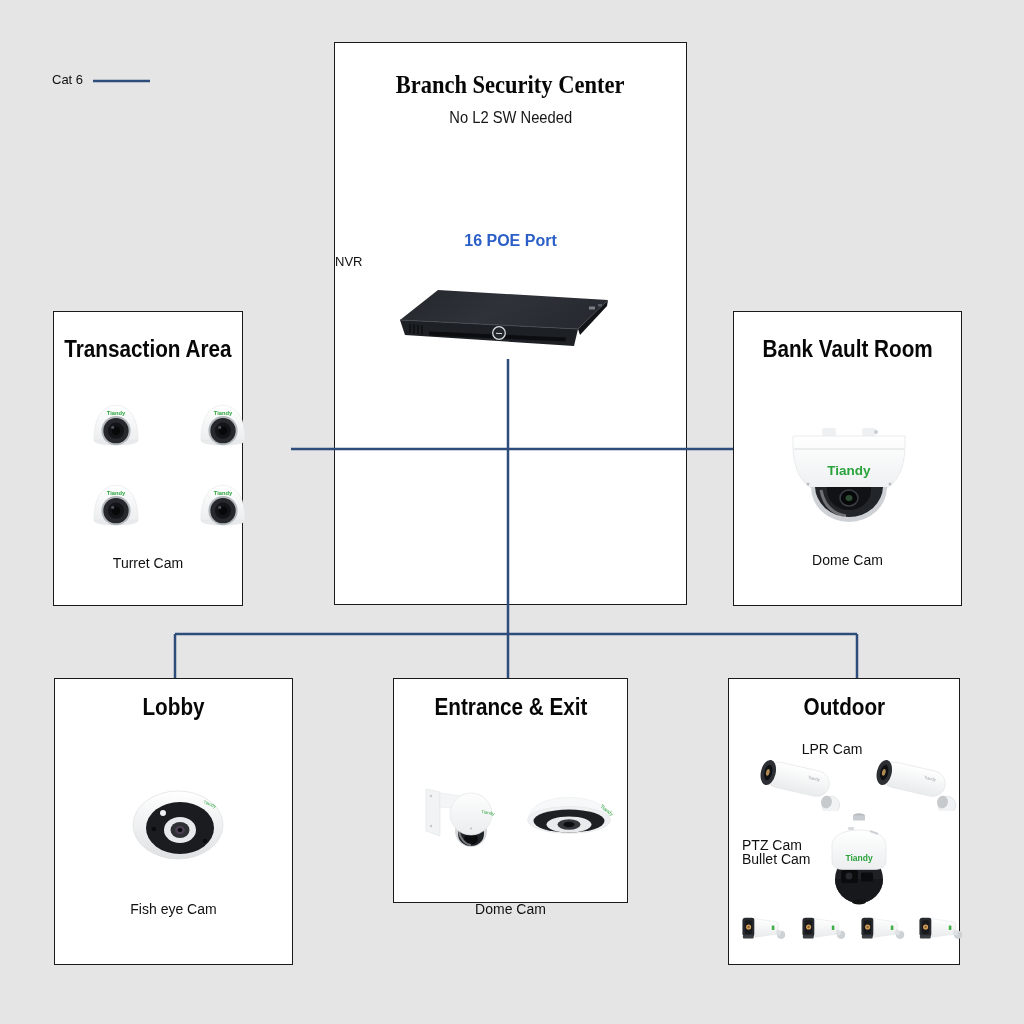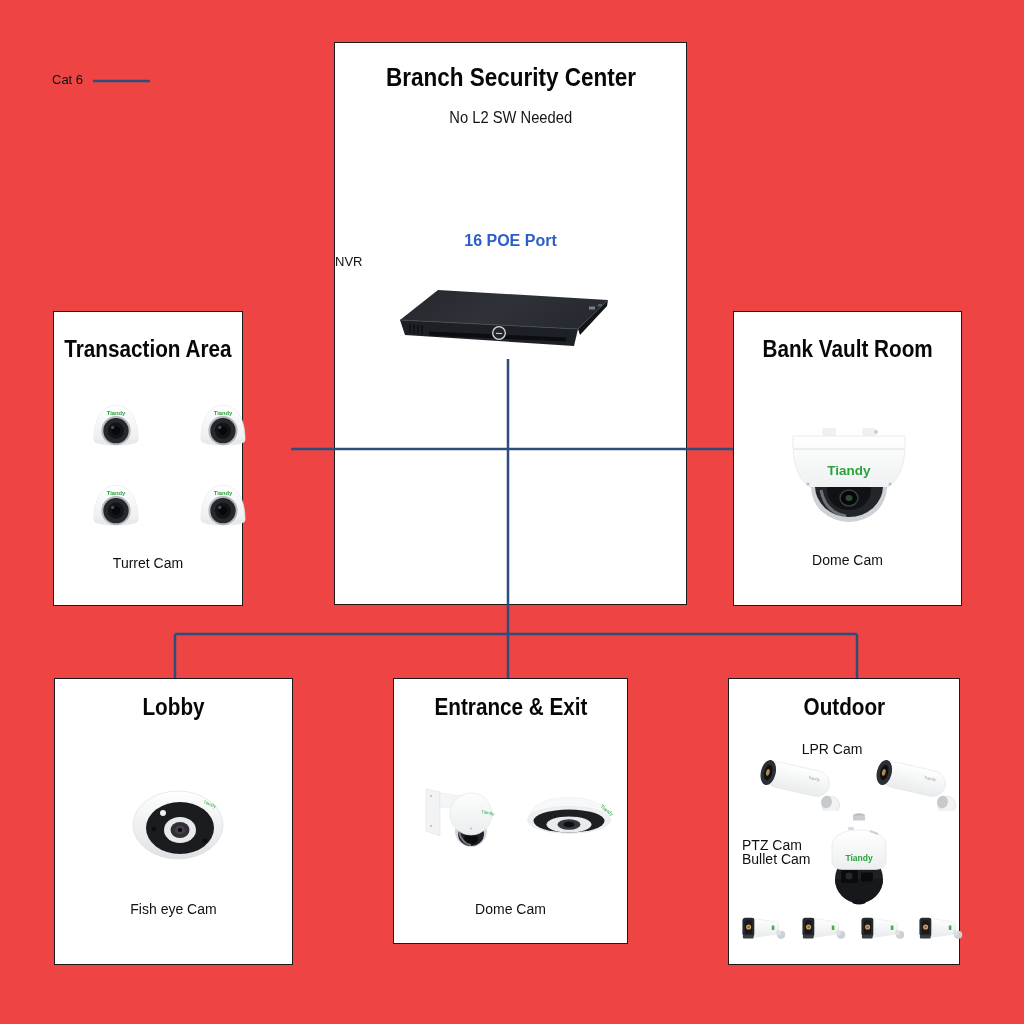--- a/index.html
+++ b/index.html
@@ -1,17 +1,17 @@
 <!DOCTYPE html>
 <html><head>
 <meta charset="utf-8">
 <style>
   html,body { margin:0; padding:0; background:#ffffff; }
   .canvas {
-    position:relative; width:1024px; height:1024px; background:#ef4444;
+    position:relative; width:1024px; height:1024px; background:#e5e5e5;
     font-family:"Liberation Sans", sans-serif; color:#111; overflow:hidden;
   }
   .box {
     position:absolute; border:1px solid #1a1a1a; background:#ffffff; box-sizing:border-box;
   }
   .box-title {
     position:absolute; left:0; right:0; text-align:center;
     font-weight:bold; font-size:23px; color:#070707; white-space:nowrap;
   }
   .box-title .cond { display:inline-block; transform:scaleX(0.9); transform-origin:center; }
@@ -106,21 +106,21 @@
       <rect x="4" y="22.5" width="11" height="3.2" rx="1" fill="#3a3d42"></rect>
     </symbol>
   </defs>
 </svg>
 
 <div class="canvas">
 
   <span class="legend-label">Cat 6</span>
 
   <div class="box" style="left:334px; top:42px; width:353px; height:563px;">
-    <div class="box-title center-title" style="top:20px;"><span class="cond">Branch Security Center</span></div>
+    <div class="box-title center-title" style="top:28px;font-family:Liberation Serif, serif;"><span class="cond">Branch Security Center</span></div>
     <div class="box-subtitle" style="top:66px;"><span class="cond">No L2 SW Needed</span></div>
     <div class="poe-label" style="top:189px;">16 POE Port</div>
     <div class="nvr-label" style="top:211px;">NVR</div>
     <svg class="dev" style="left:61px; top:240px;" width="216" height="72" viewBox="0 0 216 72">
       <polygon points="4,37 42,7 212,17 182,46" fill="url(#gradNvrTop)"></polygon>
       <polygon points="4,37 182,46 178,63 9,52" fill="#1d2024"></polygon>
       <polygon points="182,46 212,17 211,23 184,52" fill="#121417"></polygon>
       <line x1="4" y1="37" x2="182" y2="46" stroke="#464b52" stroke-width="0.9"></line>
       <polygon points="33,48.5 170,54.5 169.4,58.5 33,52.5" fill="#0b0d10"></polygon>
       <g stroke="#0e1013" stroke-width="1.6">
@@ -189,21 +189,21 @@
       <circle cx="23" cy="40" r="2.3" fill="#0b0c0e"></circle>
       <circle cx="74" cy="52" r="2.3" fill="#0b0c0e"></circle>
       <ellipse cx="49" cy="41" rx="16" ry="13" fill="#e7e9eb"></ellipse>
       <ellipse cx="49" cy="41" rx="9.5" ry="8" fill="#2e3034"></ellipse>
       <ellipse cx="49" cy="41" rx="5" ry="4.3" fill="#4a3d50"></ellipse>
       <ellipse cx="49" cy="41" rx="2.3" ry="2" fill="#0a0a0c"></ellipse>
     </svg>
     <div class="cam-label centered" style="top:222px;">Fish eye Cam</div>
   </div>
 
-  <div class="box" style="left:393px; top:678px; width:235px; height:266px;">
+  <div class="box" style="left:393px; top:678px; width:235px; height:225px;">
     <div class="box-title" style="top:15px;"><span class="cond">Entrance &amp; Exit</span></div>
     <svg class="dev" style="left:25px; top:105px;" width="85" height="70" viewBox="0 0 85 70">
       <polygon points="7,5 21,8 21,52 7,47" fill="#f1f3f4" stroke="#dfe2e4" stroke-width="0.6"></polygon>
       <circle cx="12" cy="12" r="1.2" fill="#c4c8cc"></circle>
         <circle cx="12" cy="42" r="1.2" fill="#c4c8cc"></circle>
       <path d="M21,9 L56,14 C66,16 70,22 69,28 L21,23 Z" fill="#f4f5f7" stroke="#e2e4e6" stroke-width="0.5"></path>
       <circle cx="52" cy="47" r="16" fill="#d5d8db"></circle>
       <ellipse cx="52" cy="50" rx="13" ry="12" fill="#202328"></ellipse>
       <ellipse cx="52" cy="55" rx="7" ry="5.5" fill="#0b0c0e"></ellipse>
       <path d="M40,47 C41,55 46,60 52,61" stroke="#ffffff" opacity="0.4" stroke-width="2" fill="none"></path>

